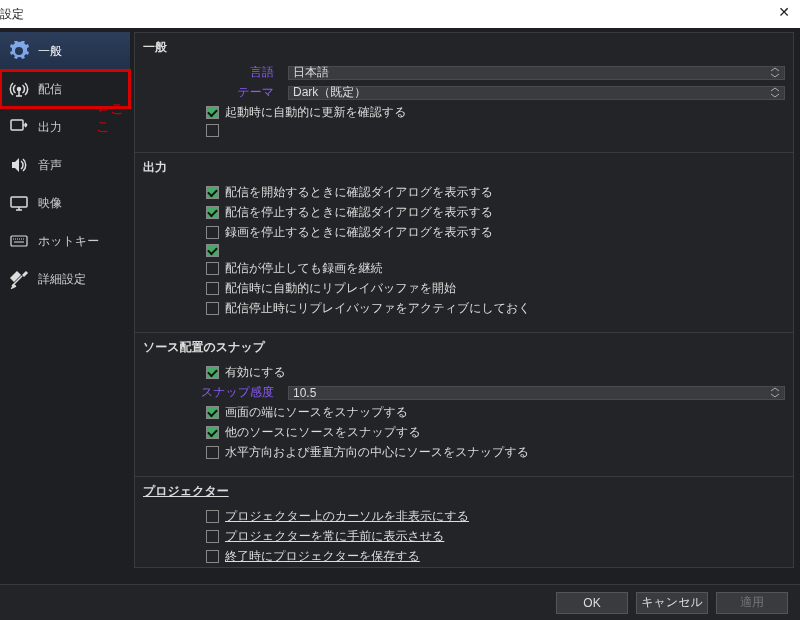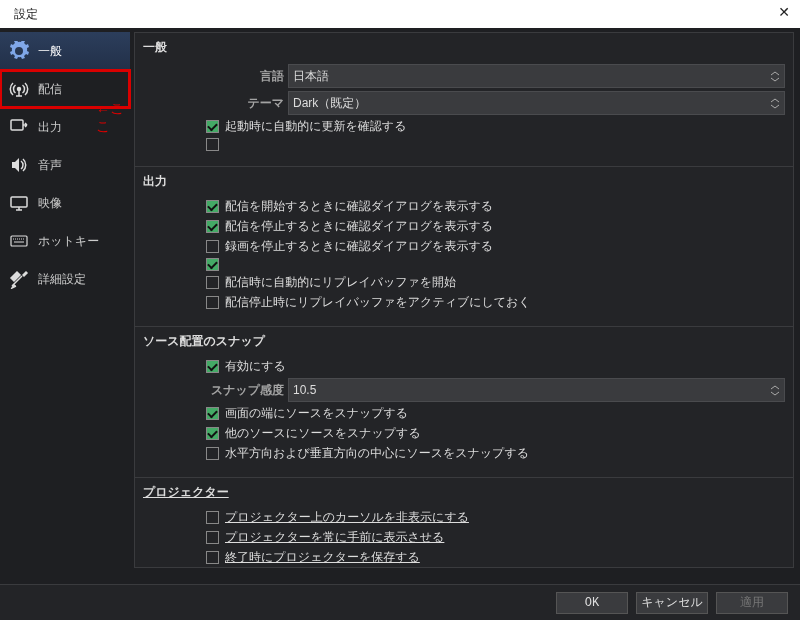--- a/index.html
+++ b/index.html
@@ -1,43 +1,43 @@
 <!DOCTYPE html>
 <html><head>
 <meta charset="utf-8">
 <style>
   * { box-sizing: border-box; margin: 0; padding: 0; }
   html, body { width: 800px; height: 620px; font-family: "Meiryo", "Yu Gothic", sans-serif; font-size: 12px; background: #fff; }
-  .titlebar { height: 28px; background: #fff; display: flex; align-items: center; padding: 0 14px; position: relative; }
+  .titlebar { height: 28px; background: #fff; display: flex; align-items: center; padding: 0 0; position: relative; }
   .titlebar .title { color: #222; }
   .titlebar .close { position: absolute; right: 10px; top: 4px; font-size: 14px; color: #222; cursor: pointer; }
   .app { height: 592px; background: #1e1f22; display: flex; flex-direction: column; color: #ddd; gap: 12px; }
   .main { flex: 1; display: flex; overflow: hidden; }
   .sidebar { width: 130px; background: #1e1f22; padding-top: 4px; }
   .side-item { display: flex; align-items: center; gap: 8px; padding: 6px 8px; cursor: pointer; color: #ccc; height: 38px; }
   .side-item .icon { width: 22px; height: 22px; display: flex; align-items: center; justify-content: center; }
   .side-item.active { background: linear-gradient(#2c3e5c,#223049); color: #fff; }
   .side-item.highlighted { outline: 3px solid #d90000; outline-offset: -2px; }
   .annot { color: #d90000; font-size: 14px; position: absolute; left: 96px; top: 72px; }
   .content-wrap { position: relative; flex: 1; }
   .content { position: absolute; inset: 4px 6px 4px 4px; border: 1px solid #3a3b3e; overflow-y: auto; background: #232427; }
   .group { border-bottom: 1px solid #3a3b3e; padding: 6px 8px 12px 8px; }
   .group:last-child { border-bottom: none; text-decoration: underline; }
   .group-title { color: #ddd; font-weight: bold; margin-bottom: 8px; }
   .row { display: flex; align-items: center; margin: 3px 0; }
-  .row .label { width: 145px; text-align: right; padding-right: 4px; color: #a3a3a3; font-weight: bold; }
+  .row .label { width: 145px; text-align: right; padding-right: 14px; color: #8b5cf6; }
   .row .ctrl { flex: 1; }
-  .select, .spin { width: 100%; background: #3a3b3e; border: 1px solid #4a4b4e; color: #ddd; padding: 2px 4px; height: 24px; position: relative; display:flex; align-items:center;}
+  .select, .spin { width: 100%; background: #3a3b3e; border: 1px solid #4a4b4e; color: #ddd; padding: 2px 4px; height: 14px; position: relative; display:flex; align-items:center;}
   .spinbtns { position:absolute; right:2px; top:0; bottom:0; width:12px; display:flex; flex-direction:column; justify-content:center; gap:1px;}
   .spinbtns svg { display:block; }
   .check { display: flex; align-items: center; gap: 6px; margin-left: 63px; margin-top: 3px; margin-bottom: 3px; }
   .cb { width: 13px; height: 13px; border: 1px solid #888; background: #232427; display: inline-flex; align-items:center; justify-content:center; flex-shrink:0;}
   .cb.checked { background: #4a6; }
   .cb.checked::after { content: ""; width: 7px; height: 4px; border-left: 2px solid #111; border-bottom: 2px solid #111; transform: rotate(-45deg); margin-top:-2px;}
-  .footer { height: 36px; display: flex; justify-content: flex-end; align-items: center; gap: 8px; padding-right: 12px; border-top: 1px solid #3a3b3e; background:#232427;font-family:Liberation Mono, monospace;}
+  .footer { height: 36px; display: flex; justify-content: flex-end; align-items: center; gap: 8px; padding-right: 12px; border-top: 1px solid #3a3b3e; background:#232427;}
   .btn { min-width: 72px; height: 22px; background: #3a3b3e; border: 1px solid #555; color: #ddd; display:flex; align-items:center; justify-content:center; cursor:pointer;}
   .btn.disabled { color: #777; cursor: default; }
   ::-webkit-scrollbar { width: 0; }
 </style>
 </head>
 <body>
 
 <div class="titlebar">
   <span class="title">設定</span>
   <span class="close">✕</span>
@@ -169,20 +169,24 @@
             </div>
           <div class="check">
               <span class="cb"></span>
               <span>録画を停止するときに確認ダイアログを表示する</span>
             </div>
           <div class="check">
               <span class="cb checked"></span>
             </div>
           <div class="check">
               <span class="cb"></span>
+              <span>配信が停止しても録画を継続</span>
+            </div>
+          <div class="check">
+              <span class="cb"></span>
               <span>配信時に自動的にリプレイバッファを開始</span>
             </div>
           <div class="check">
               <span class="cb"></span>
               <span>配信停止時にリプレイバッファをアクティブにしておく</span>
             </div>
         </div>
 
         <div class="group">
           <div class="group-title">ソース配置のスナップ</div>

